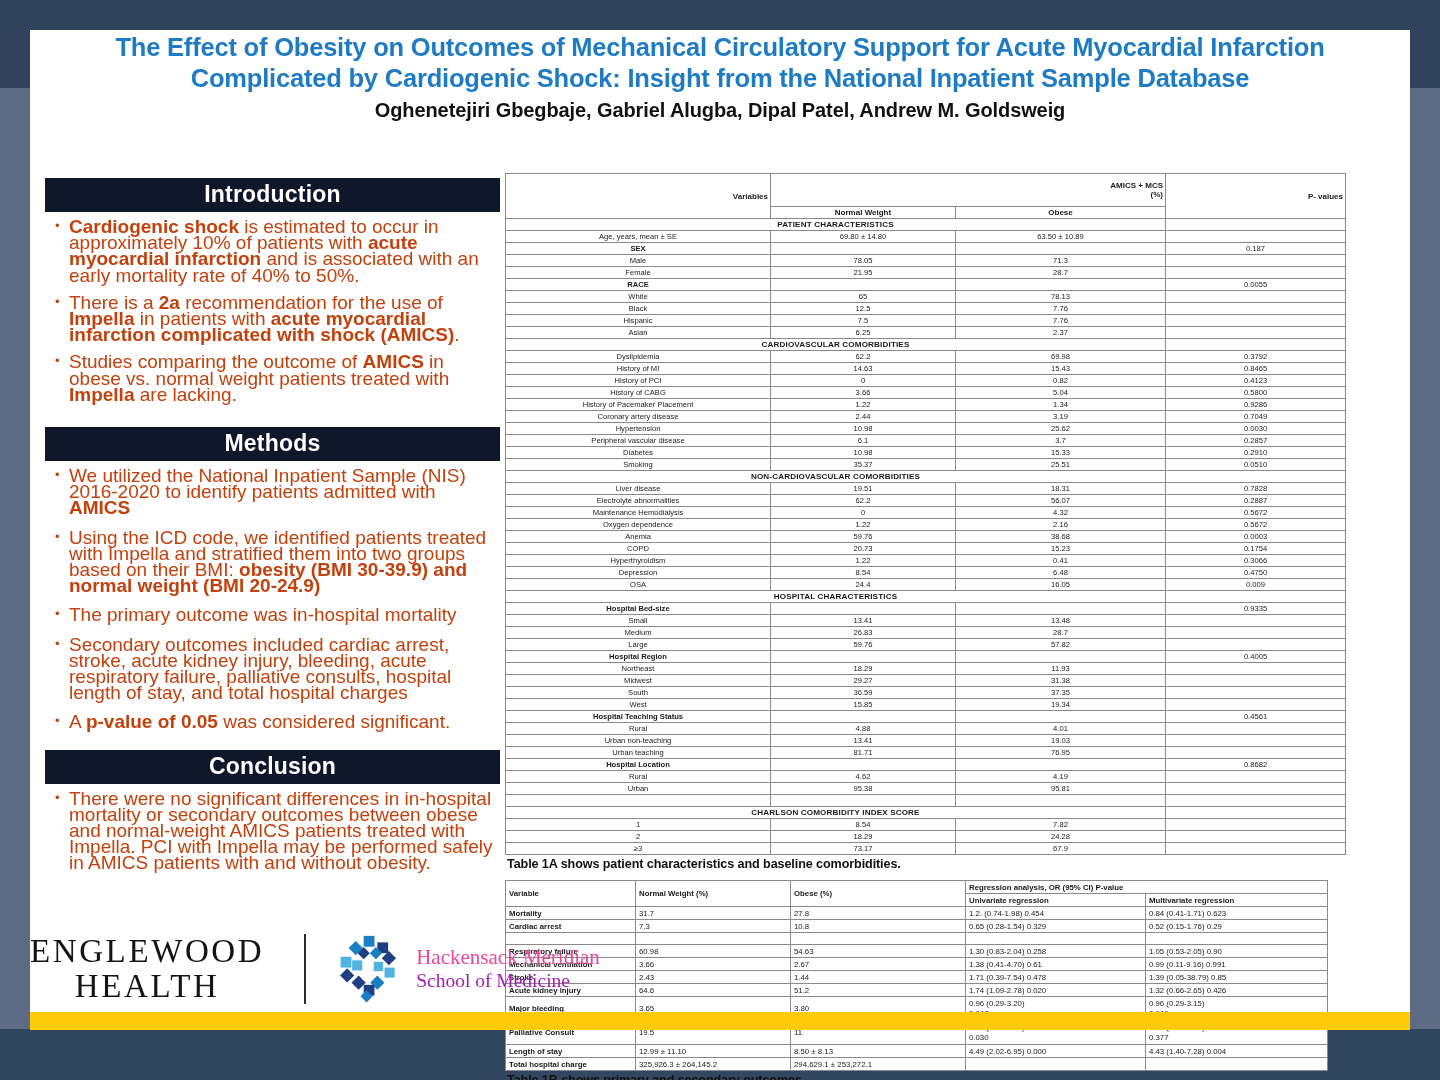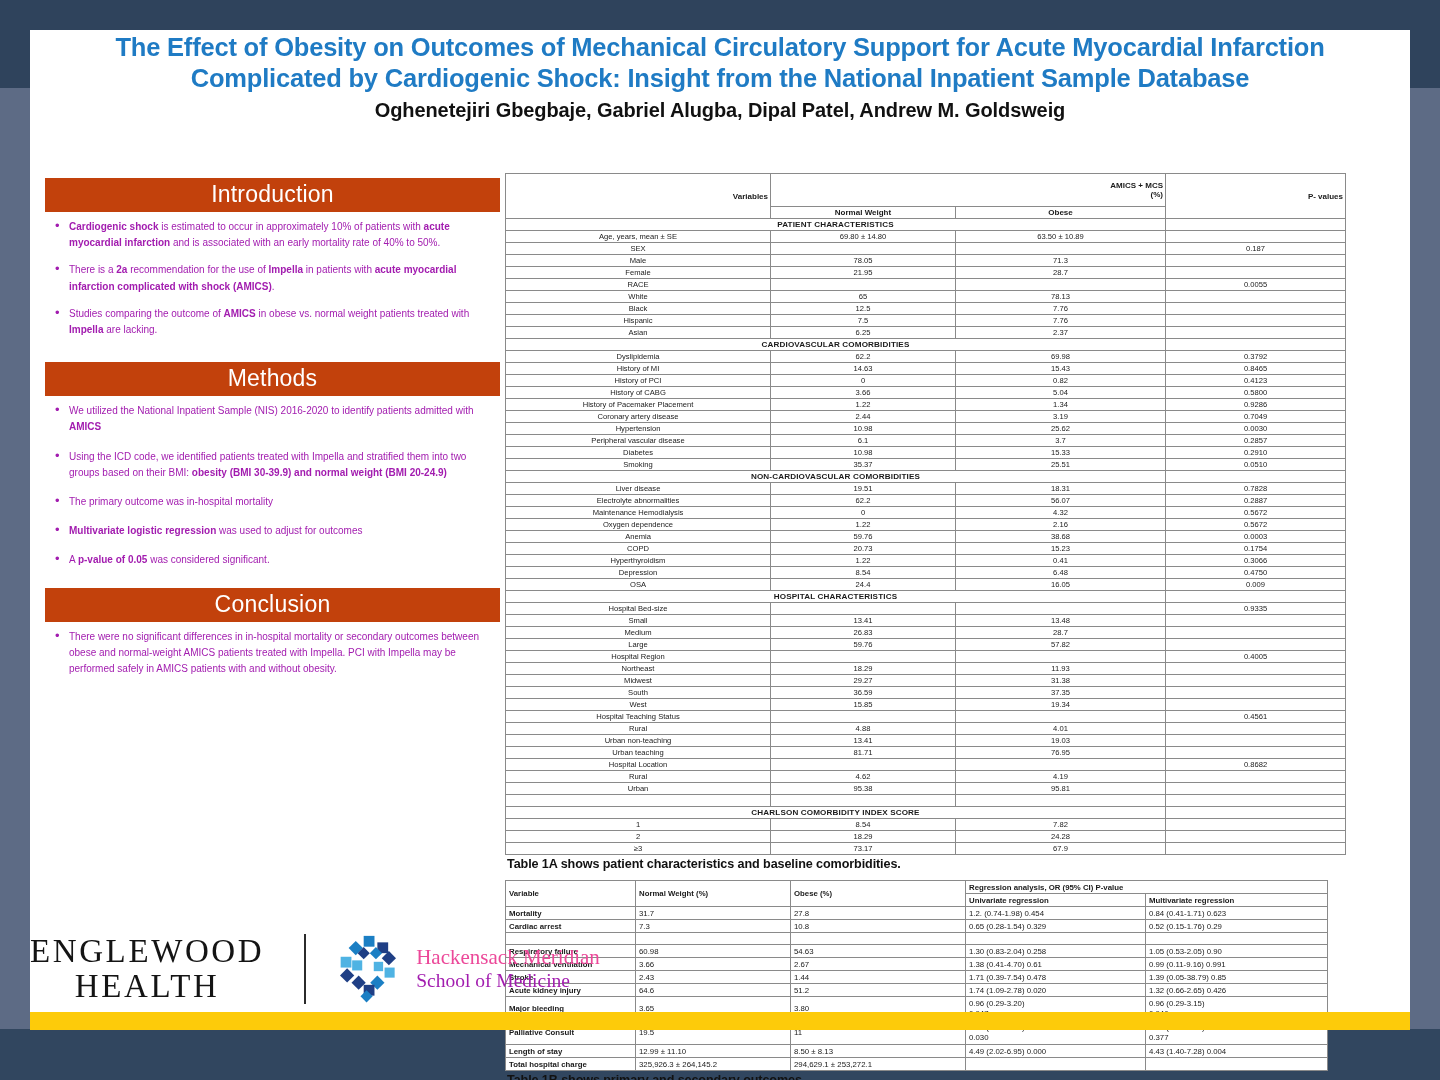--- a/index.html
+++ b/index.html
@@ -66,40 +66,40 @@
   }
 
   
   #left-col {
     position: absolute;
     left: 15px;
     top: 148px;
     width: 455px;
   }
   .section-header {
-    background: #c2410c;
+    background: #0f172a;
     color: #ffffff;
     font-size: 23px;
-    font-weight: normal;
+    font-weight: bold;
     text-align: center;
     padding: 3px 0 4px 0;
     letter-spacing: 0.2px;
   }
   .bullets {
     list-style: none;
     margin: 7px 0 0 0;
     padding: 0 4px 0 8px;
   }
   .bullets li {
     position: relative;
     padding-left: 16px;
     margin-bottom: 11px;
-    font-size: 10px;
+    font-size: 19px;
     line-height: 16.2px;
-    color: #a21caf;
+    color: #c2410c;
     text-align: left;
   }
   .bullets li:before {
     content: "\2022";
     position: absolute;
     left: 2px;
     top: -1px;
     font-size: 13px;
   }
   .bullets.tight li { margin-bottom: 13px; }
@@ -130,21 +130,21 @@
     font-weight: normal;
     vertical-align: middle;
   }
   
   #table1a { width: 840px; }
   #table1a td { text-align: center; height: 9px; }
   #table1a td.hdr { font-weight: bold; font-size: 8px; }
   #table1a td.sect {
     font-weight: bold; font-size: 8.1px; letter-spacing: 0.15px;
   }
-  #table1a td.bold-left { font-weight: normal; }
+  #table1a td.bold-left { font-weight: bold; }
   #table1a .vthick { border-left: 1.6px solid #4a4a4a; }
   #table1a tr.tallhdr td { height: 30px; text-align: right; }
   .tbl-caption {
     font-size: 12.6px;
     font-weight: bold;
     color: #111;
     margin: 2px 0 0 2px;
     letter-spacing: -0.1px;
   }
 
@@ -222,21 +222,21 @@
           <li>Studies comparing the outcome of <b>AMICS</b> in obese vs. normal weight patients treated with <b>Impella</b> are lacking.</li>
         </ul>
     </div>
 
     <div id="methods-wrap">
       <div class="section-header">Methods</div>
       <ul class="bullets tight" id="methods-bullets">
           <li>We utilized the National Inpatient Sample (NIS) 2016-2020 to identify patients admitted with <b>AMICS</b></li>
           <li>Using the ICD code, we identified patients treated with Impella and stratified them into two groups based on their BMI: <b>obesity (BMI 30-39.9) and normal weight (BMI 20-24.9)</b></li>
           <li>The primary outcome was in-hospital mortality</li>
-          <li><b>Multivariate logistic regression</b> was used to adjust for outcomes</li>
+          <li>Secondary outcomes included cardiac arrest, stroke, acute kidney injury, bleeding, acute respiratory failure, palliative consults, hospital length of stay, and total hospital charges</li>
           <li>A <b>p-value of 0.05</b> was considered significant.</li>
         </ul>
     </div>
 
     <div id="conclusion-wrap">
       <div class="section-header">Conclusion</div>
       <ul class="bullets" id="conclusion-bullets">
           <li>There were no significant differences in in-hospital mortality or secondary outcomes between obese and normal-weight AMICS patients treated with Impella. PCI with Impella may be performed safely in AMICS patients with and without obesity.</li>
         </ul>
     </div>

